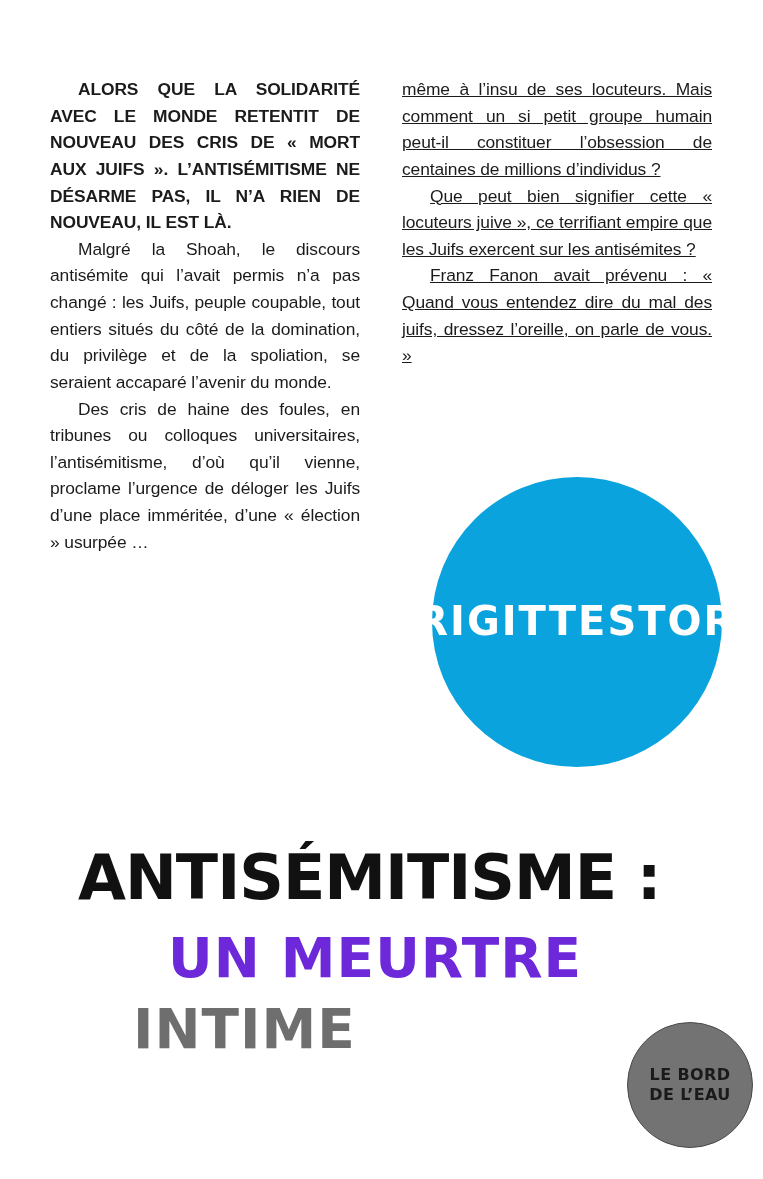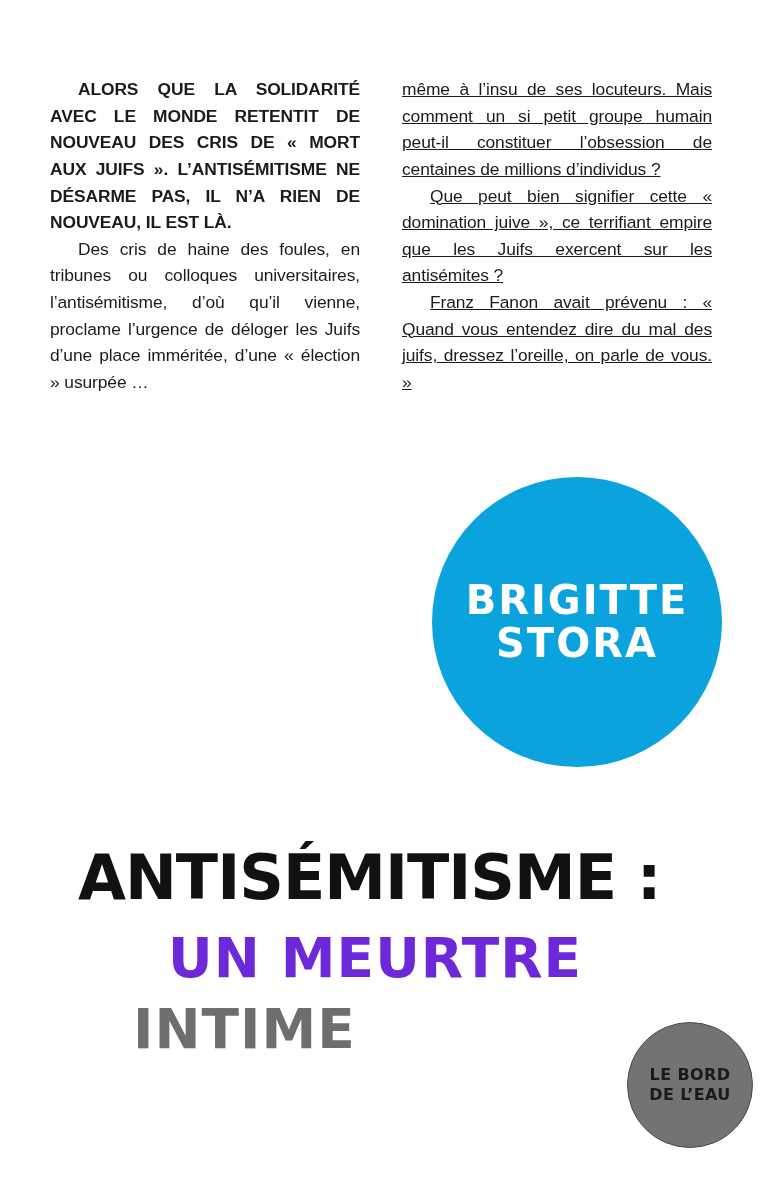--- a/index.html
+++ b/index.html
@@ -67,21 +67,21 @@
     position: absolute;
     left: 432px;
     top: 477px;
     width: 290px;
     height: 290px;
     border-radius: 50%;
     background: #0aa3dd;
     display: flex;
     align-items: center;
     justify-content: center;
-    flex-direction: column;
+    flex-direction: row;
   }
   .author-name {
     color: #ffffff;
     font-weight: bold;
     font-size: 40px;
     line-height: 1.08;
     letter-spacing: 2px;
     text-align: center;
     text-transform: uppercase;
     font-family: "DejaVu Sans", sans-serif;
@@ -155,26 +155,27 @@
 </style>
 </head>
 <body>
 
 <div class="page">
 
   <div class="columns">
 
     <div class="col col-left">
       <p class="lede">Alors que la solidarité avec le monde retentit de nouveau des cris de « mort aux Juifs ». L’antisémitisme ne désarme pas, il n’a rien de nouveau, il est là.</p>
+      <p>Malgré la Shoah, le discours antisémite qui l’avait permis n’a pas changé : les Juifs, peuple coupable, tout entiers situés du côté de la domination, du privilège et de la spoliation, se seraient accaparé l’avenir du monde.</p>
       <p>Des cris de haine des foules, en tribunes ou colloques universitaires, l’antisémitisme, d’où qu’il vienne, proclame l’urgence de déloger les Juifs d’une place imméritée, d’une « élection » usurpée …</p>
     </div>
 
     <div class="col col-right">
       <p class="first tight">même à l’insu de ses locuteurs. Mais comment un si petit groupe humain peut-il constituer l’obsession de centaines de millions d’individus ?</p>
-      <p class="tight">Que peut bien signifier cette « domination juive », ce terrifiant empire que les Juifs exercent sur les antisémites ?</p>
+      <p class="tight">Que peut bien signifier cette « locuteurs juive », ce terrifiant empire que les Juifs exercent sur les antisémites ?</p>
       <p class="tight">Franz Fanon avait prévenu : « Quand vous entendez dire du mal des juifs, dressez l’oreille, on parle de vous. »</p>
     </div>
 
   </div>
 
   <div class="author-circle">
     <div class="author-name">BRIGITTE</div>
     <div class="author-name">STORA</div>
   </div>
 

